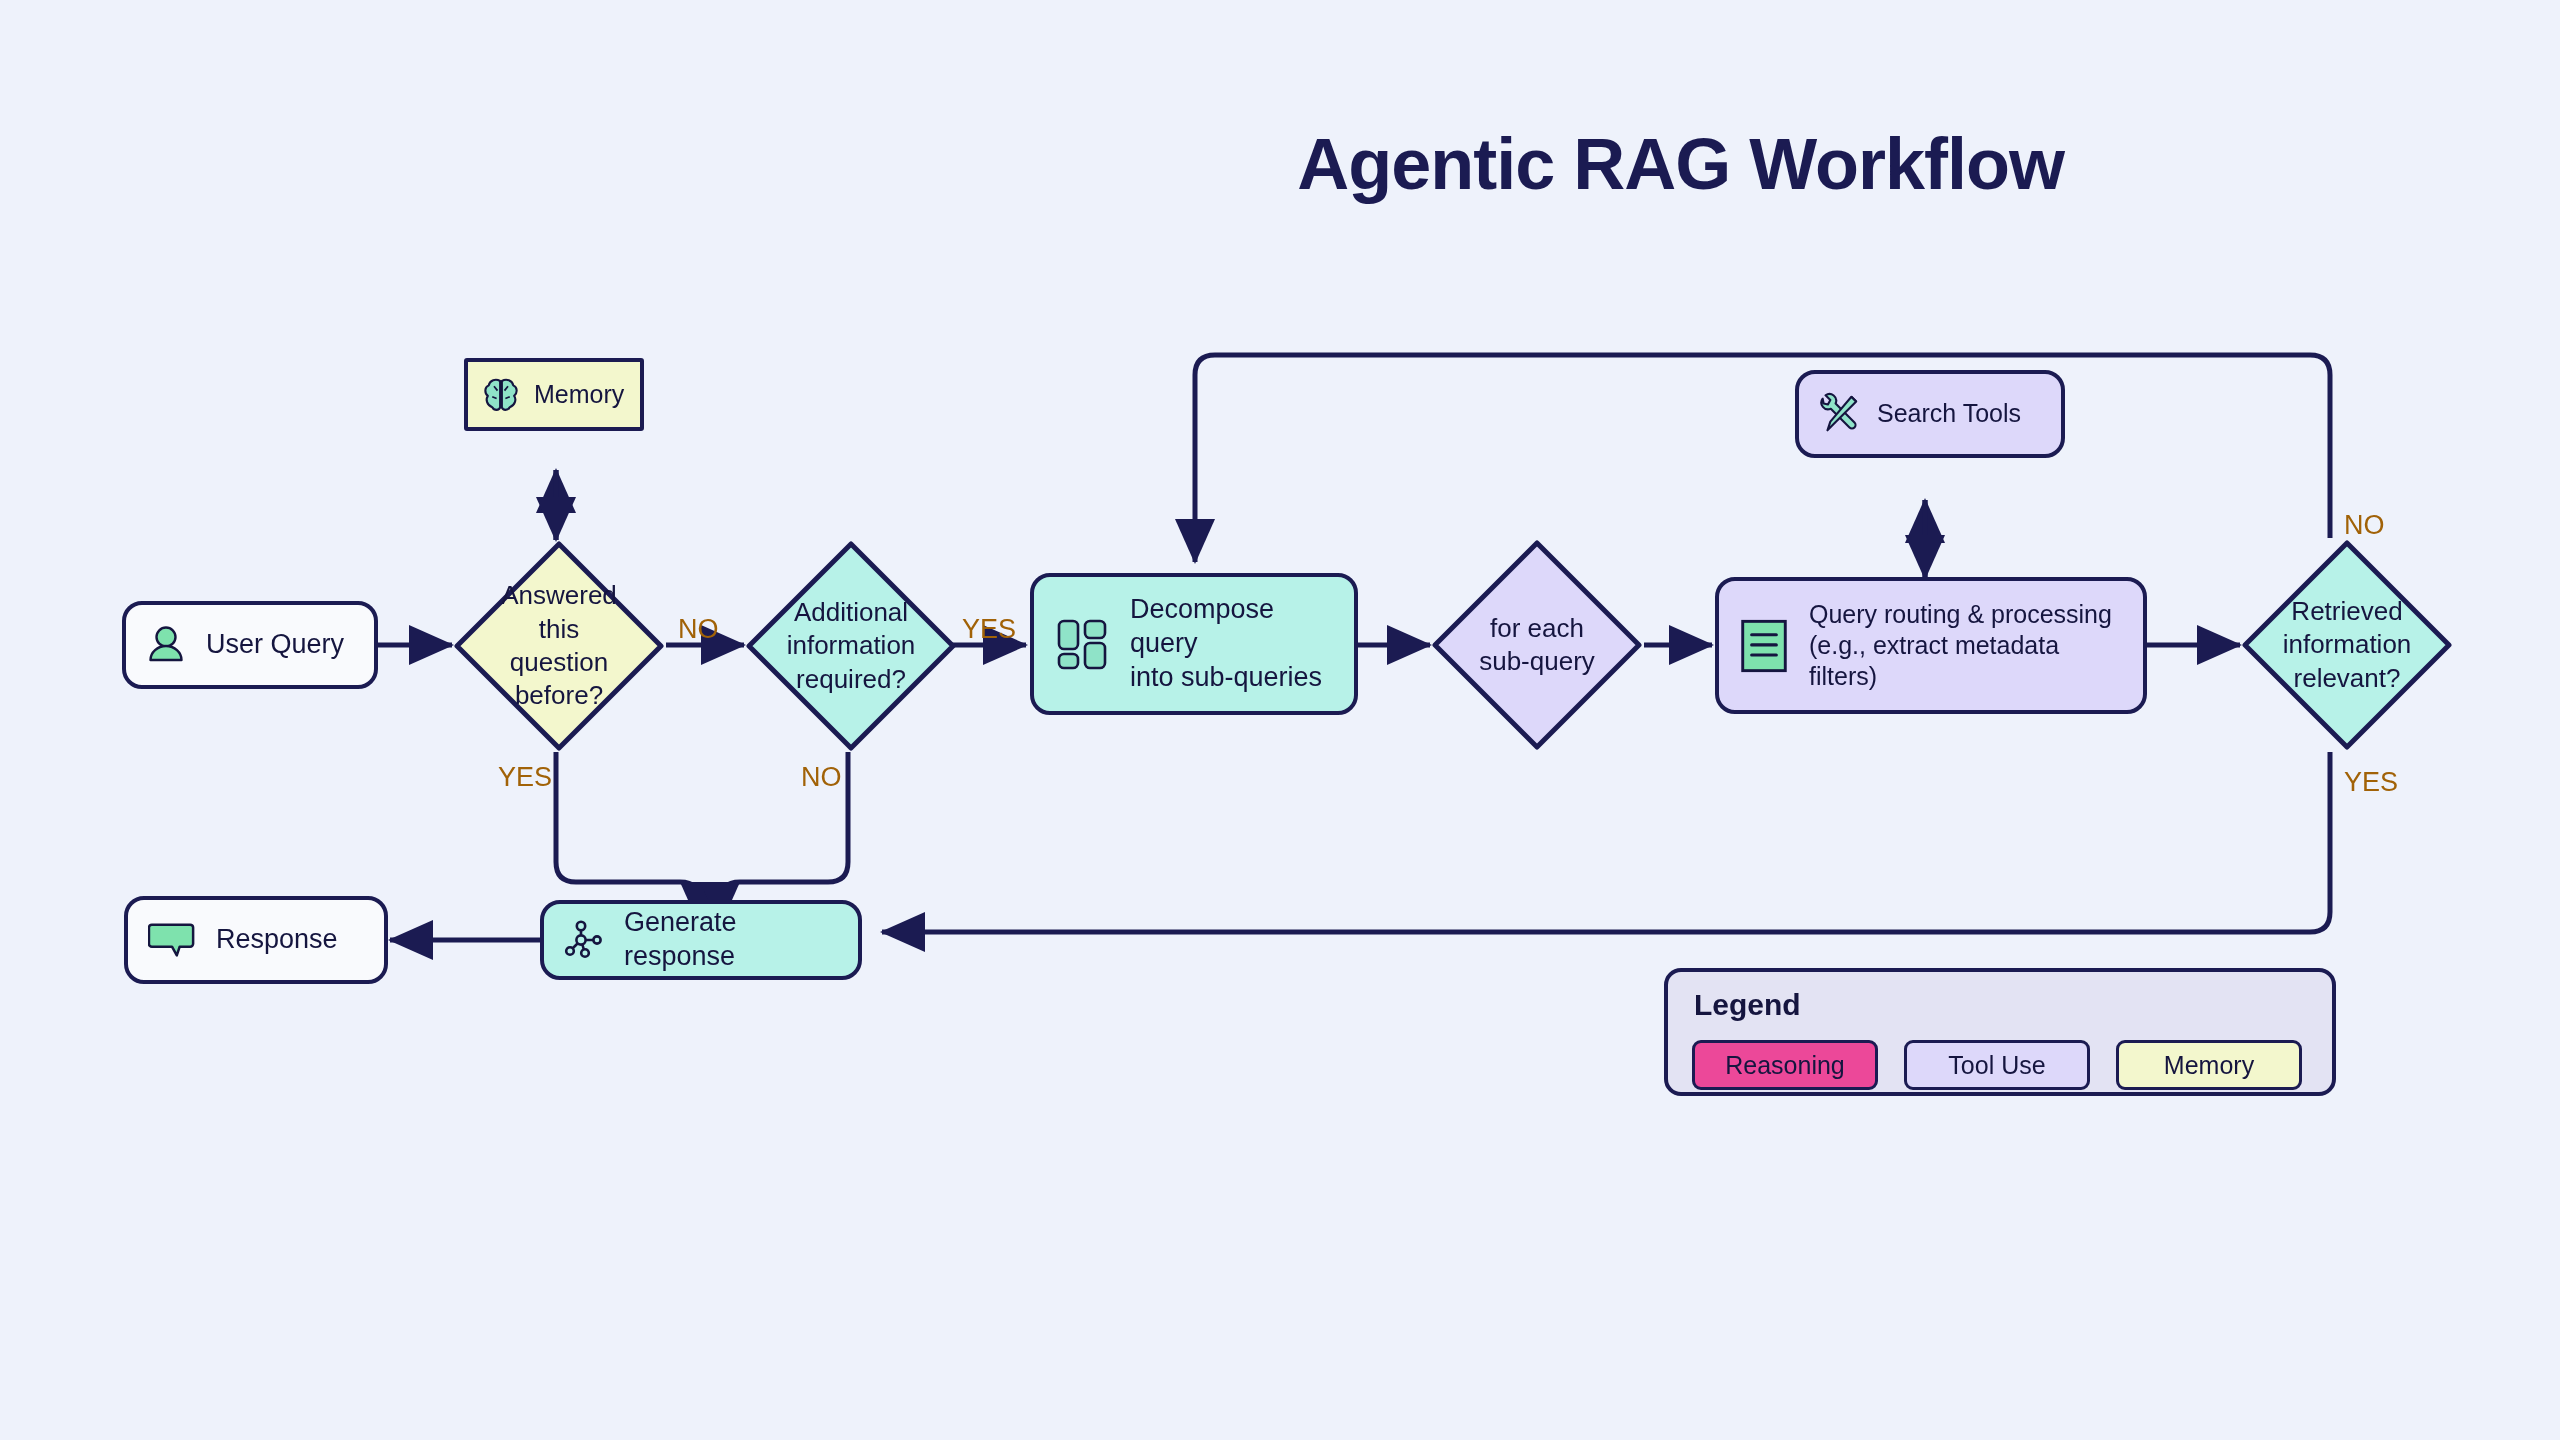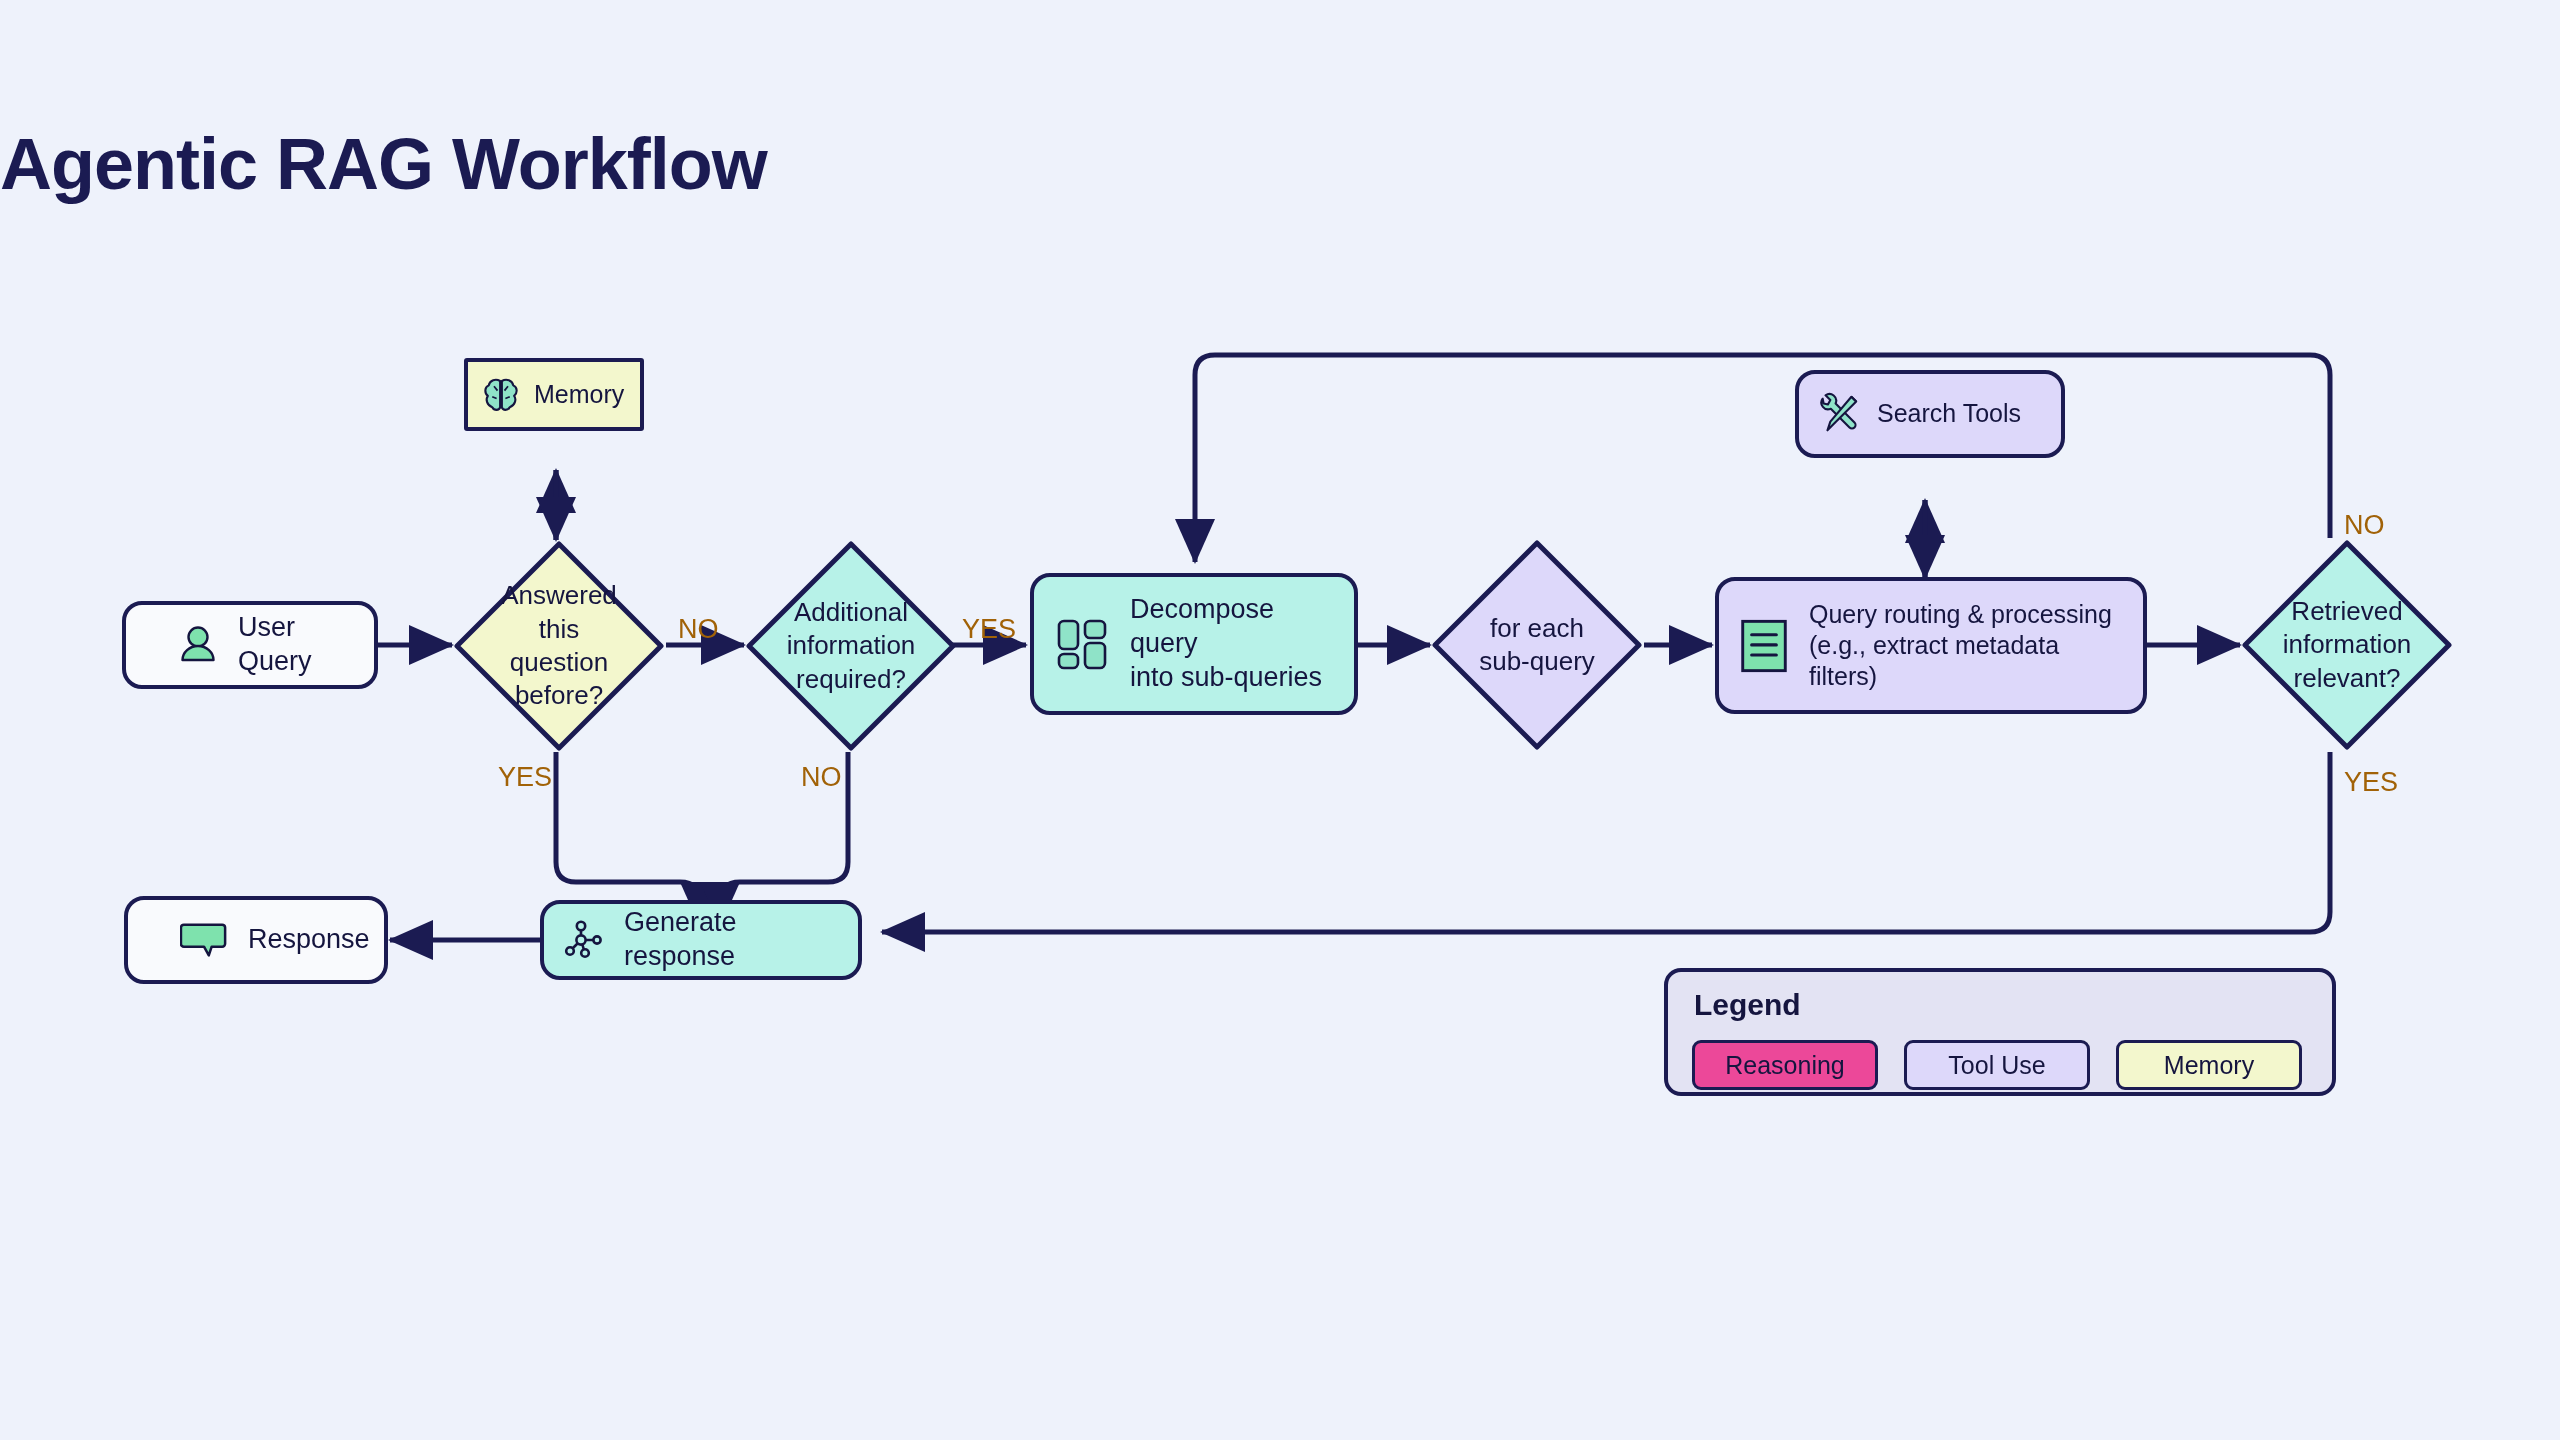--- a/index.html
+++ b/index.html
@@ -22,21 +22,21 @@
     width: 2560px;
     height: 1440px;
   }
 
   
   #title {
     position: absolute;
     left: 0;
     top: 128px;
     width: 2064px;
-    text-align: left;
+    text-align: right;
     font-size: 72px;
     font-weight: 700;
     letter-spacing: -1px;
     color: #1b1b52;
     line-height: 1;
   }
 
   
   .node {
     position: absolute;
@@ -62,21 +62,21 @@
 
   .label {
     font-size: 27px;
     line-height: 1.25;
     white-space: pre-line;
     color: #15153f;
   }
   .label.small { font-size: 25px; }
 
   
-  .fill-white   { background: #f9fafd; padding-left: 32px; }
+  .fill-white   { background: #f9fafd; }
   .fill-reason  { background: #b7f2e8; }
   .fill-tool    { background: #ddd8fa; }
   .fill-memory  { background: #f3f7cd; }
 
   
   .diamond {
     position: absolute;
     z-index: 5;
   }
   .diamond .dia-shape {

